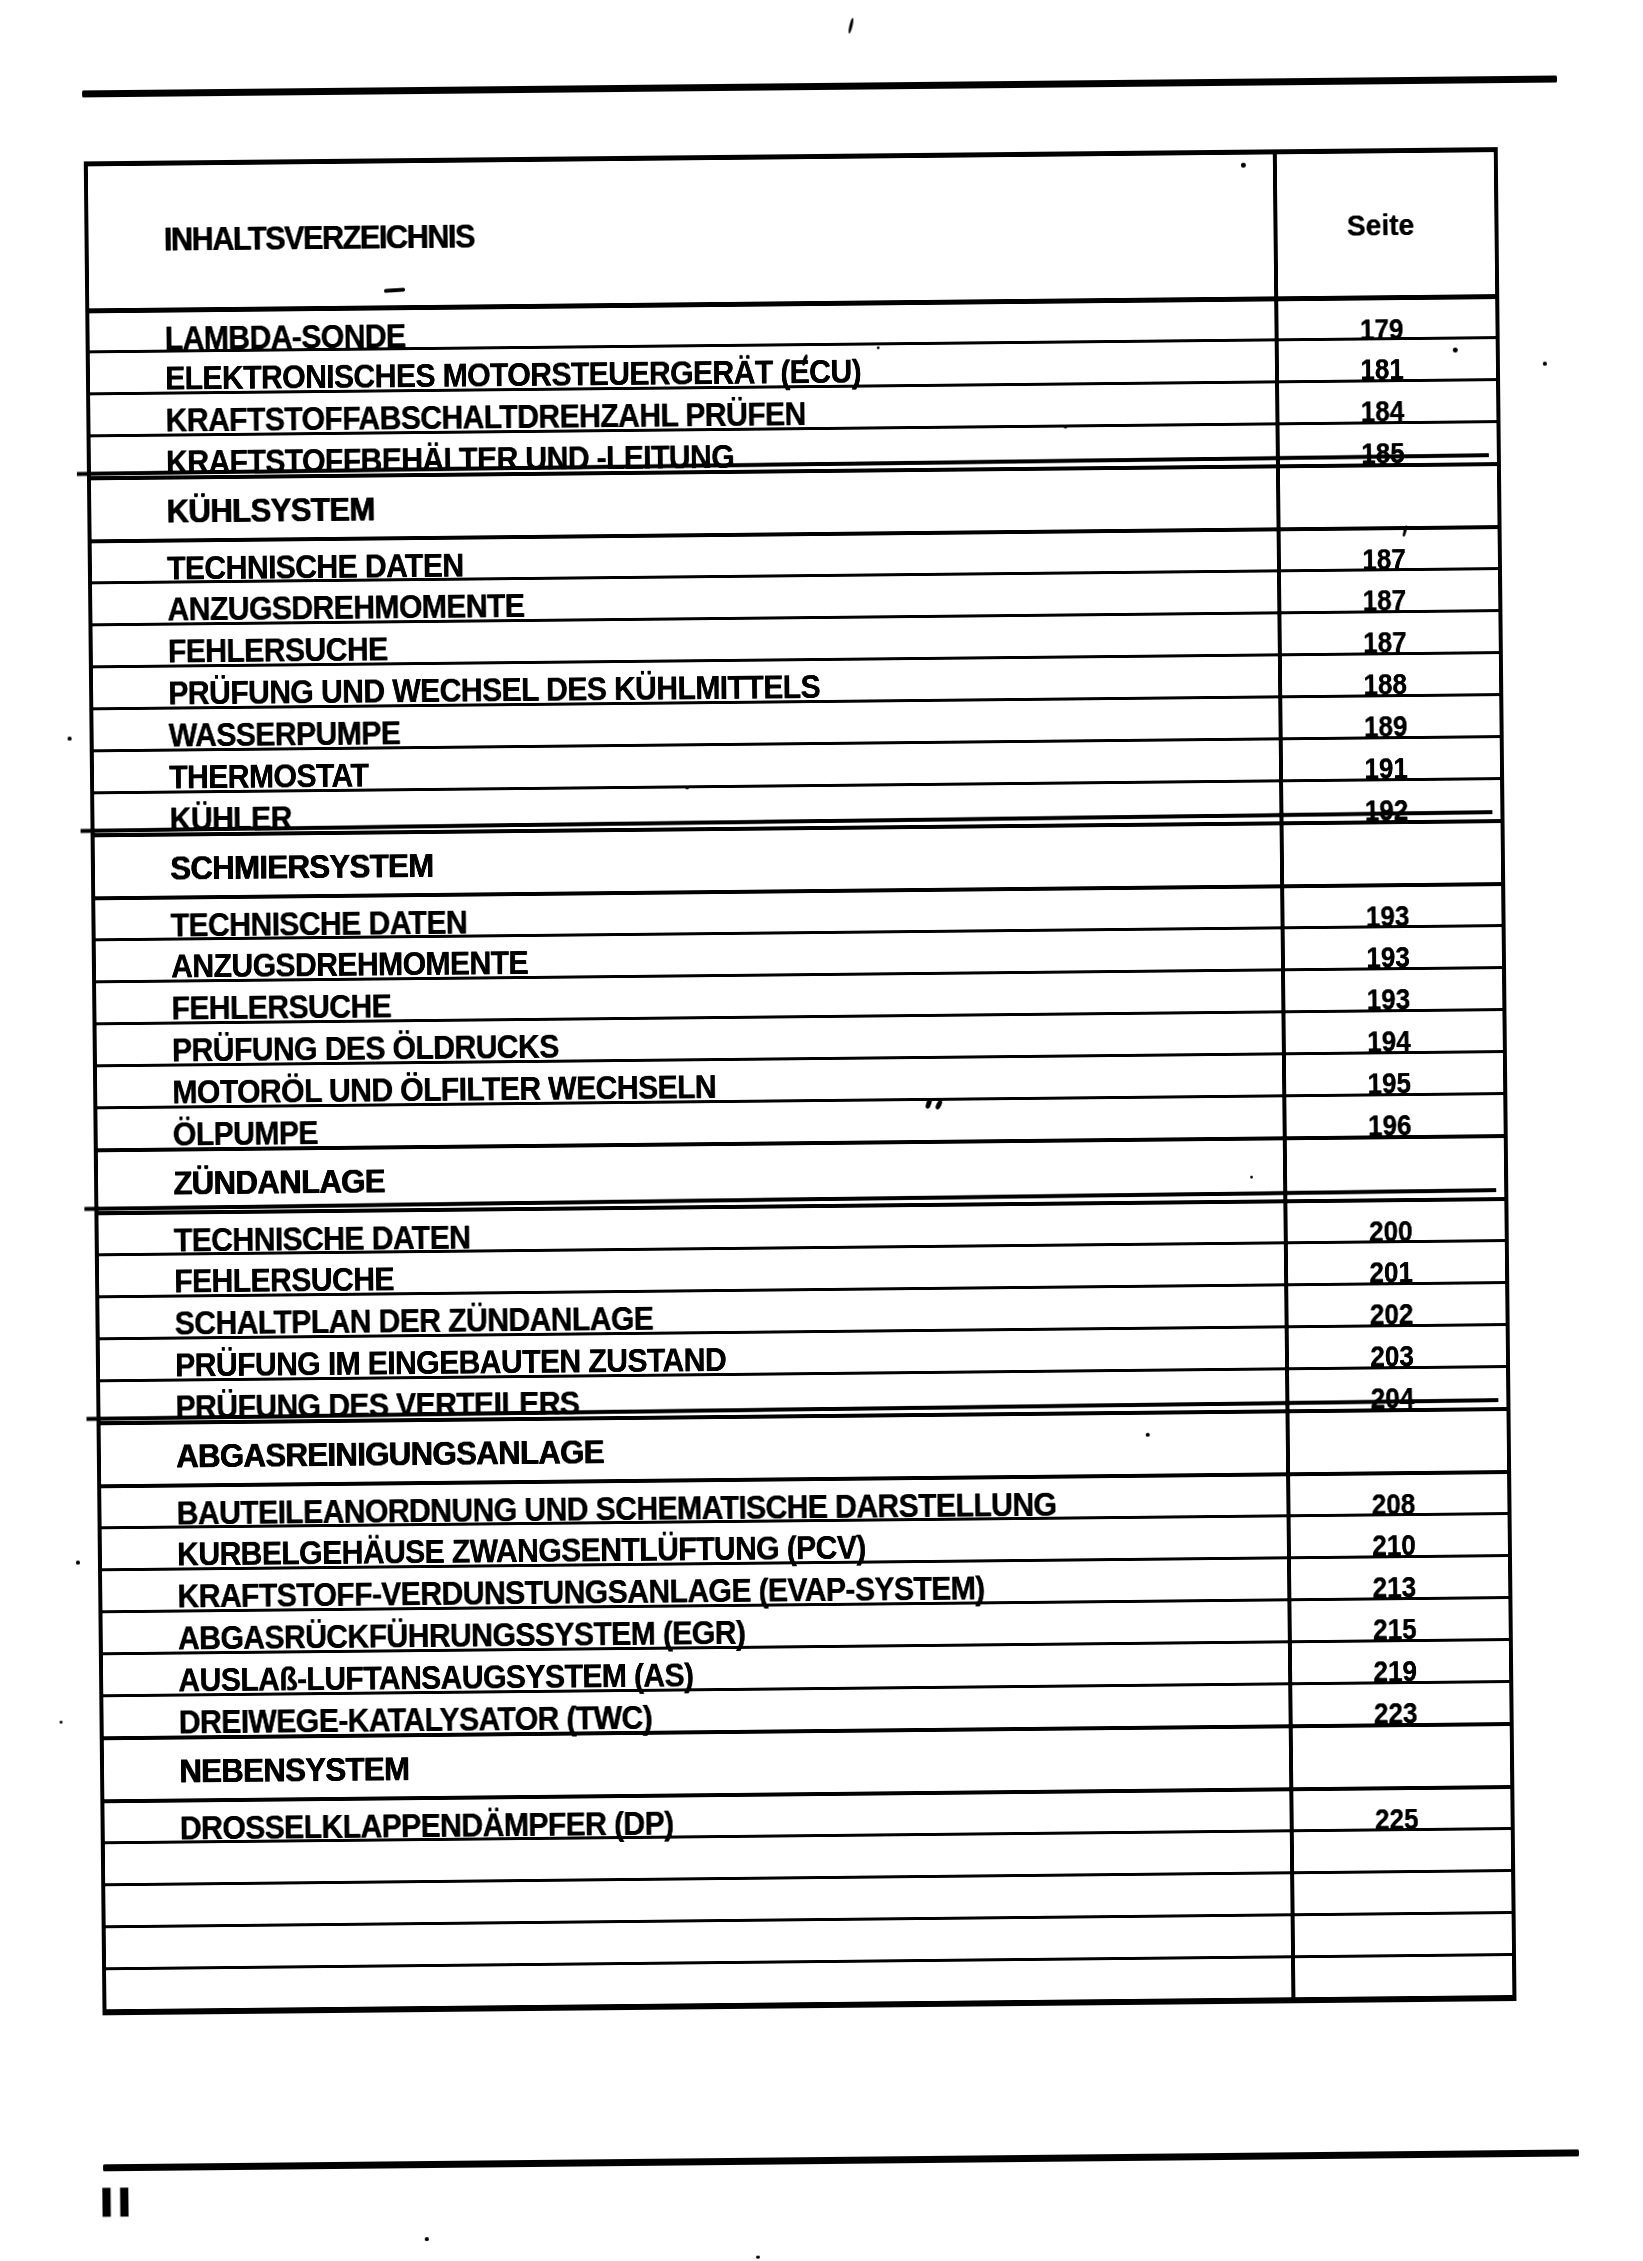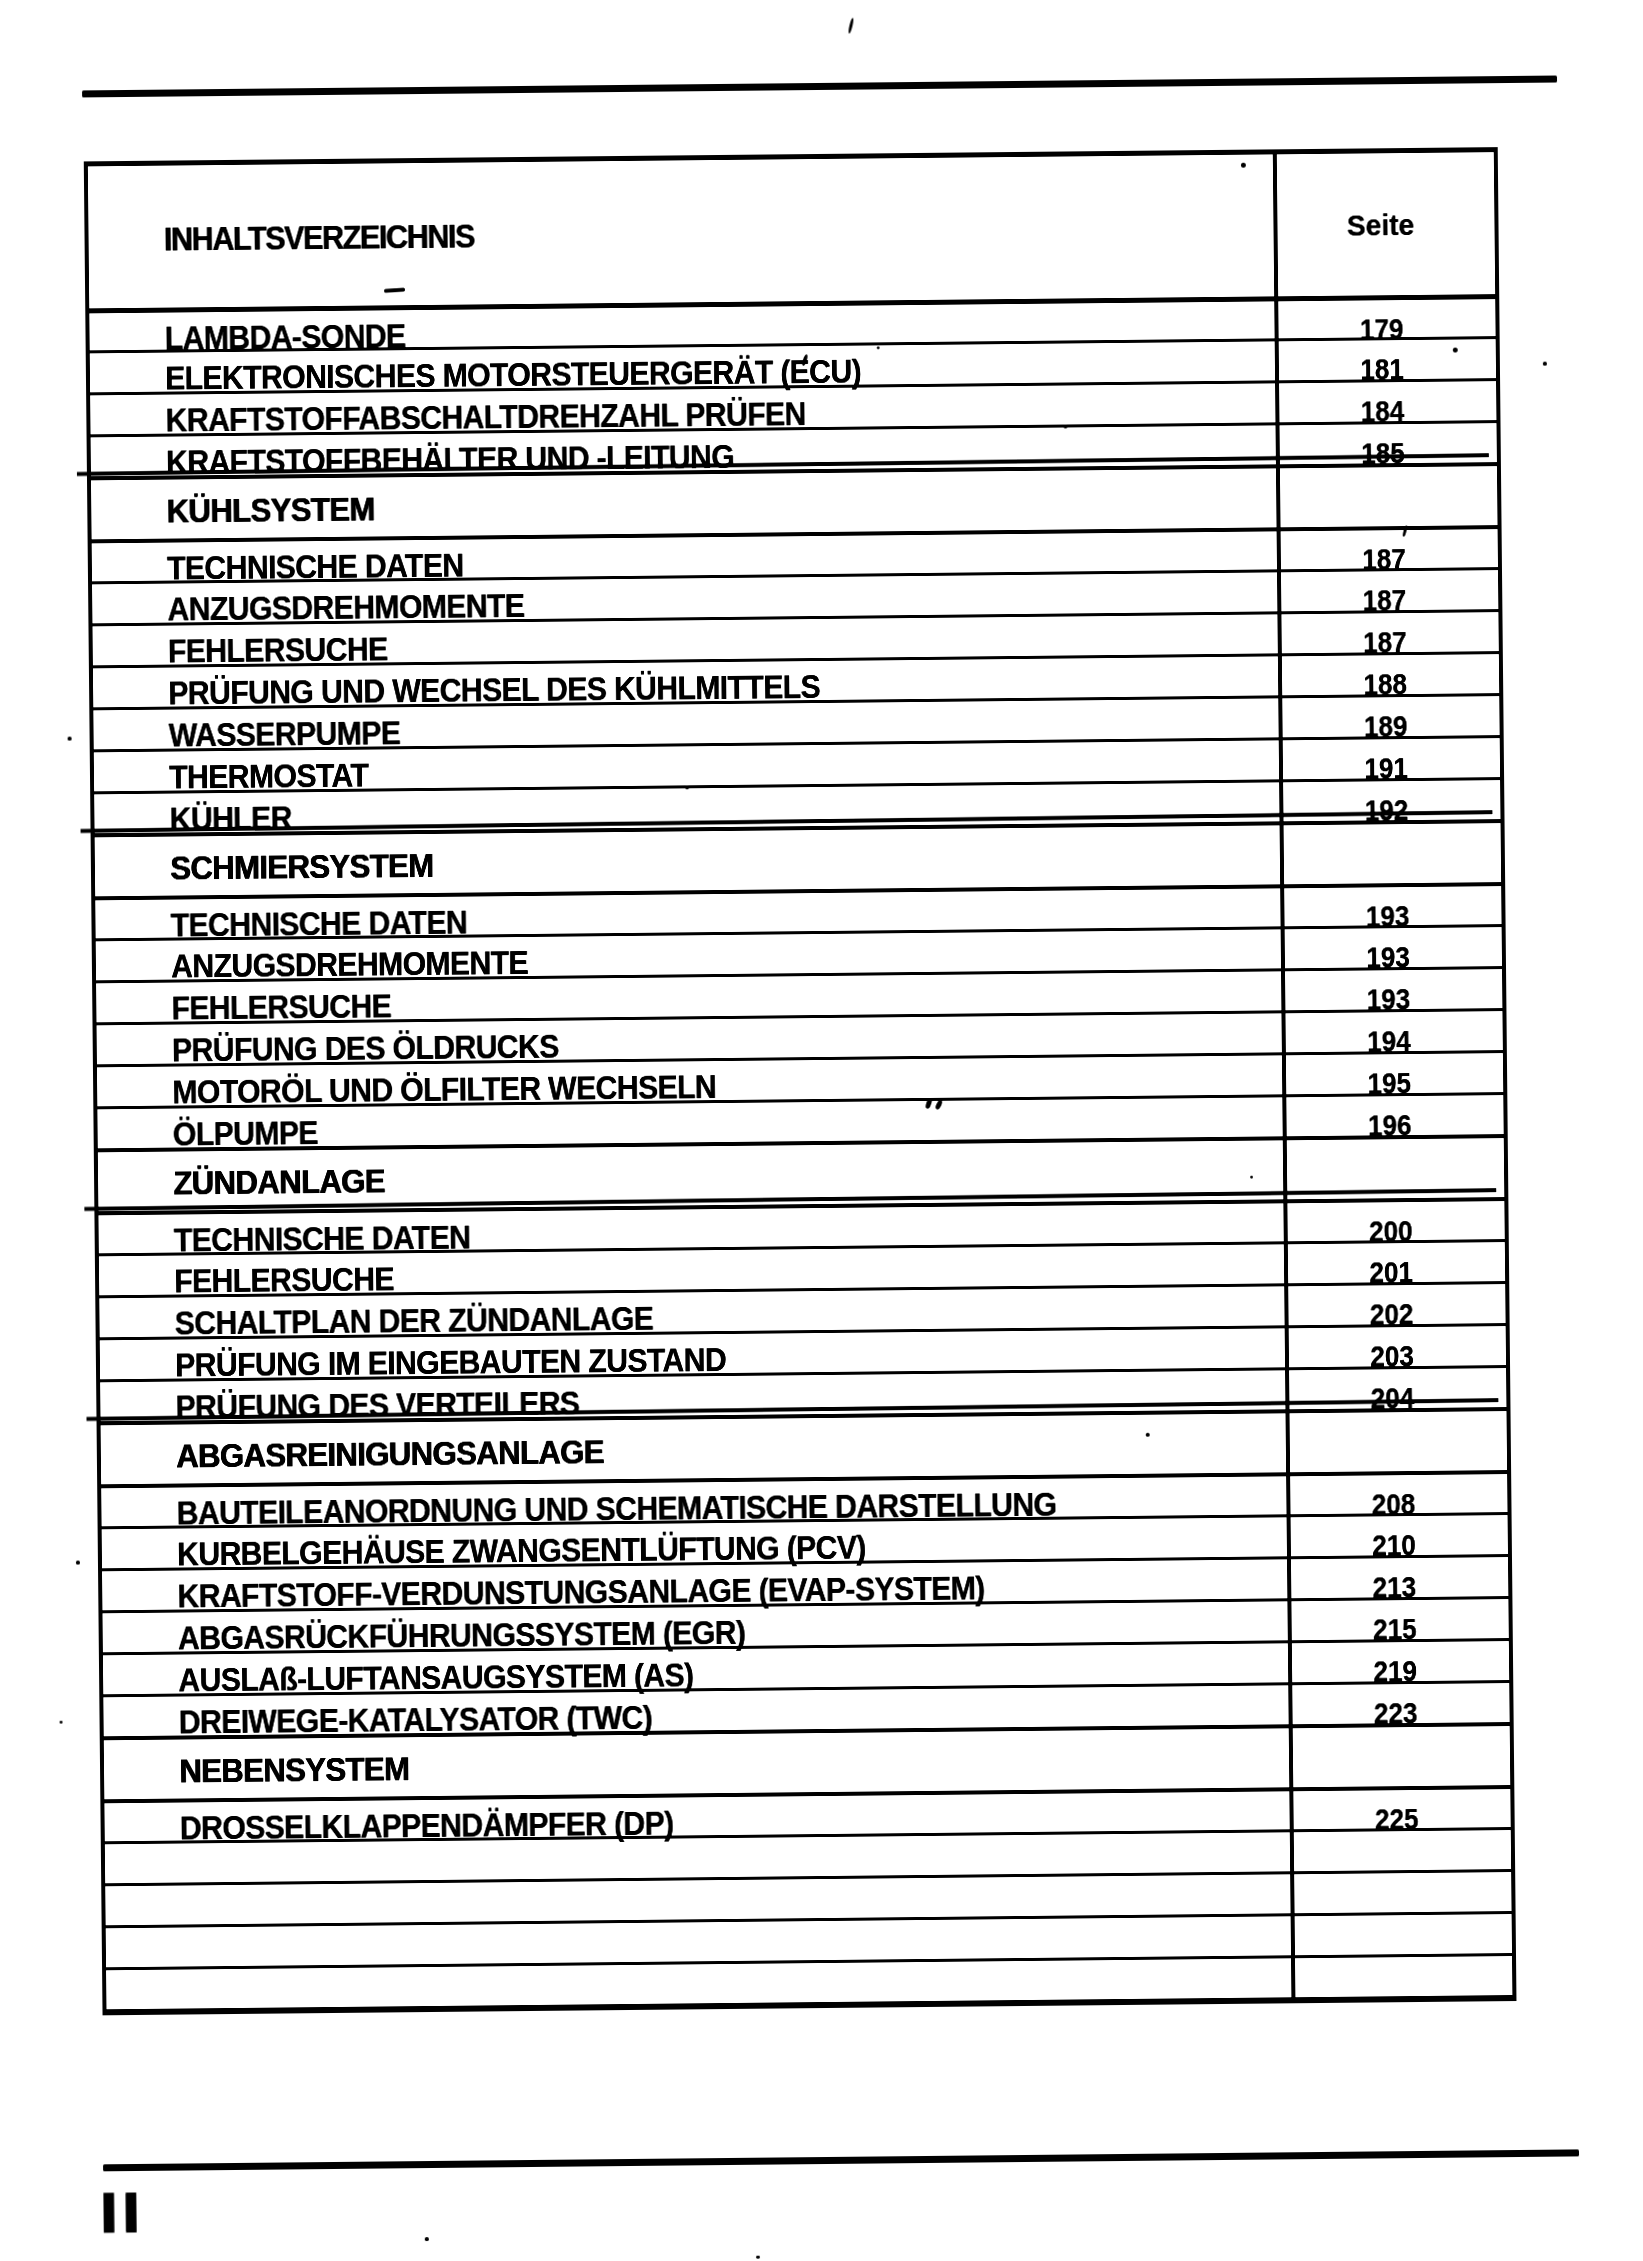--- a/index.html
+++ b/index.html
@@ -65,21 +65,21 @@
     font-weight:700;font-size:34px;letter-spacing:-1.6px;color:#070707;
     transform:scaleX(0.90);transform-origin:0 50%;white-space:nowrap;
     padding-top:5px;text-shadow:0.7px 0 currentColor;
   }
   .seite{
     font-weight:700;font-size:30px;color:#070707;
     transform:scaleX(0.94);text-shadow:0.3px 0 currentColor;padding-top:1.6px;
   }
   .folio{
     position:absolute;left:90px;top:2175px;
-    font-size:53px;font-weight:700;letter-spacing:7.4px;color:#000;
+    font-size:37px;font-weight:700;letter-spacing:7.4px;color:#000;
     -webkit-text-stroke:2.9px #000;
     text-shadow:1.1px 0 #000,-1.1px 0 #000;
   }
   .speck{position:absolute;background:#151515;border-radius:45%;}
 </style>
 </head>
 <body>
 
 <div class="page">
   <div class="rot">

